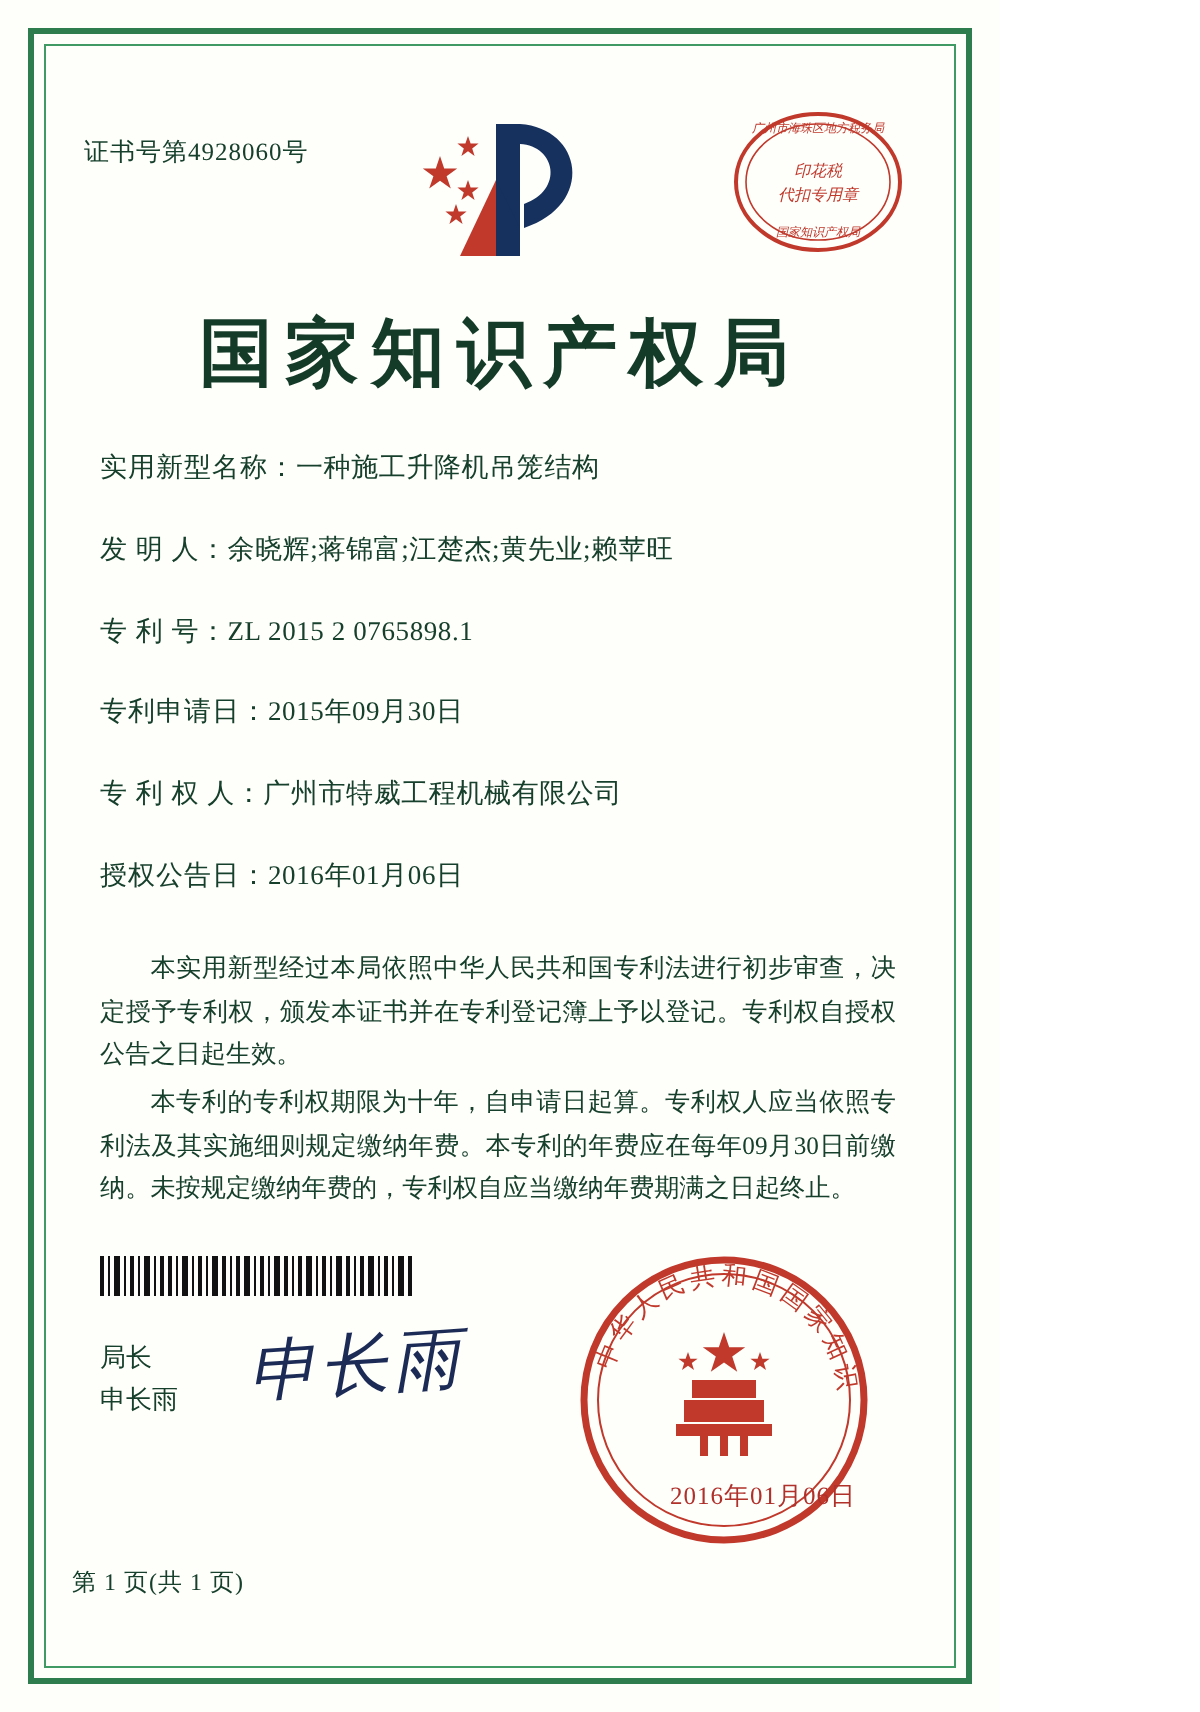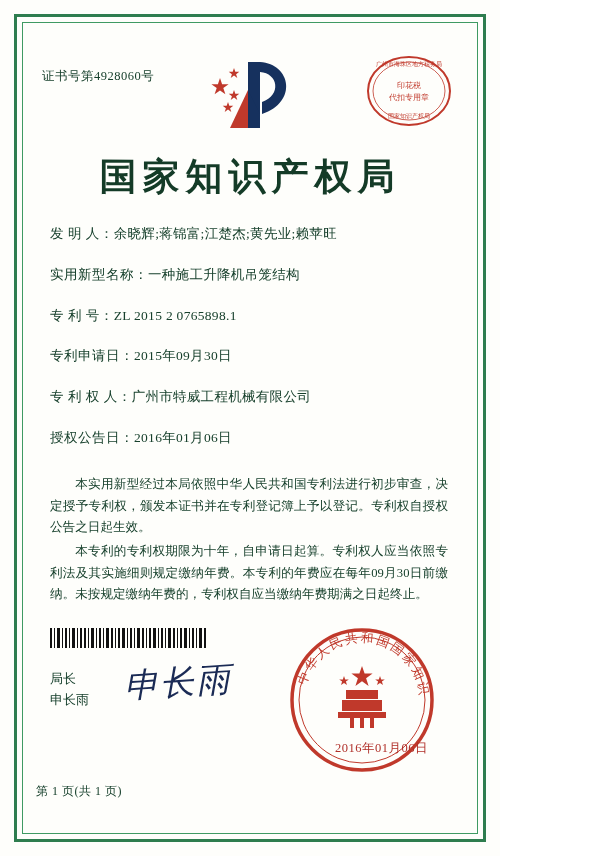--- a/index.html
+++ b/index.html
@@ -70,20 +70,21 @@
     height: 90px;
   }
 
   
   .seal-top {
     position: absolute;
     right: 12px;
     top: 14px;
     width: 86px;
     height: 86px;
+    font-style: italic;
   }
 
   
   .doc-title {
     position: absolute;
     left: 0;
     right: 0;
     top: 118px;
     text-align: center;
     font-size: 37px;
@@ -234,24 +235,24 @@
         <text x="43" y="52" font-size="8" fill="#c0392b" text-anchor="middle" font-family="'Liberation Serif',serif">代扣专用章</text>
         <text x="43" y="18" font-size="6" fill="#c0392b" text-anchor="middle" font-family="'Liberation Serif',serif">广州市海珠区地方税务局</text>
         <text x="43" y="70" font-size="6" fill="#c0392b" text-anchor="middle" font-family="'Liberation Serif',serif">国家知识产权局</text>
       </svg>
     </div>
 
     <div class="doc-title">国家知识产权局</div>
 
     <div class="fields">
       <div class="field-row">
+        <span class="field-label">实用新型名称：</span><span class="field-value">一种施工升降机吊笼结构</span>
+      </div>
+      <div class="field-row">
         <span class="field-label">发 明 人：</span><span class="field-value">余晓辉;蒋锦富;江楚杰;黄先业;赖苹旺</span>
-      </div>
-      <div class="field-row">
-        <span class="field-label">实用新型名称：</span><span class="field-value">一种施工升降机吊笼结构</span>
       </div>
       <div class="field-row">
         <span class="field-label">专 利 号：</span><span class="field-value">ZL 2015 2 0765898.1</span>
       </div>
       <div class="field-row">
         <span class="field-label">专利申请日：</span><span class="field-value">2015年09月30日</span>
       </div>
       <div class="field-row">
         <span class="field-label">专 利 权 人：</span><span class="field-value">广州市特威工程机械有限公司</span>
       </div>

